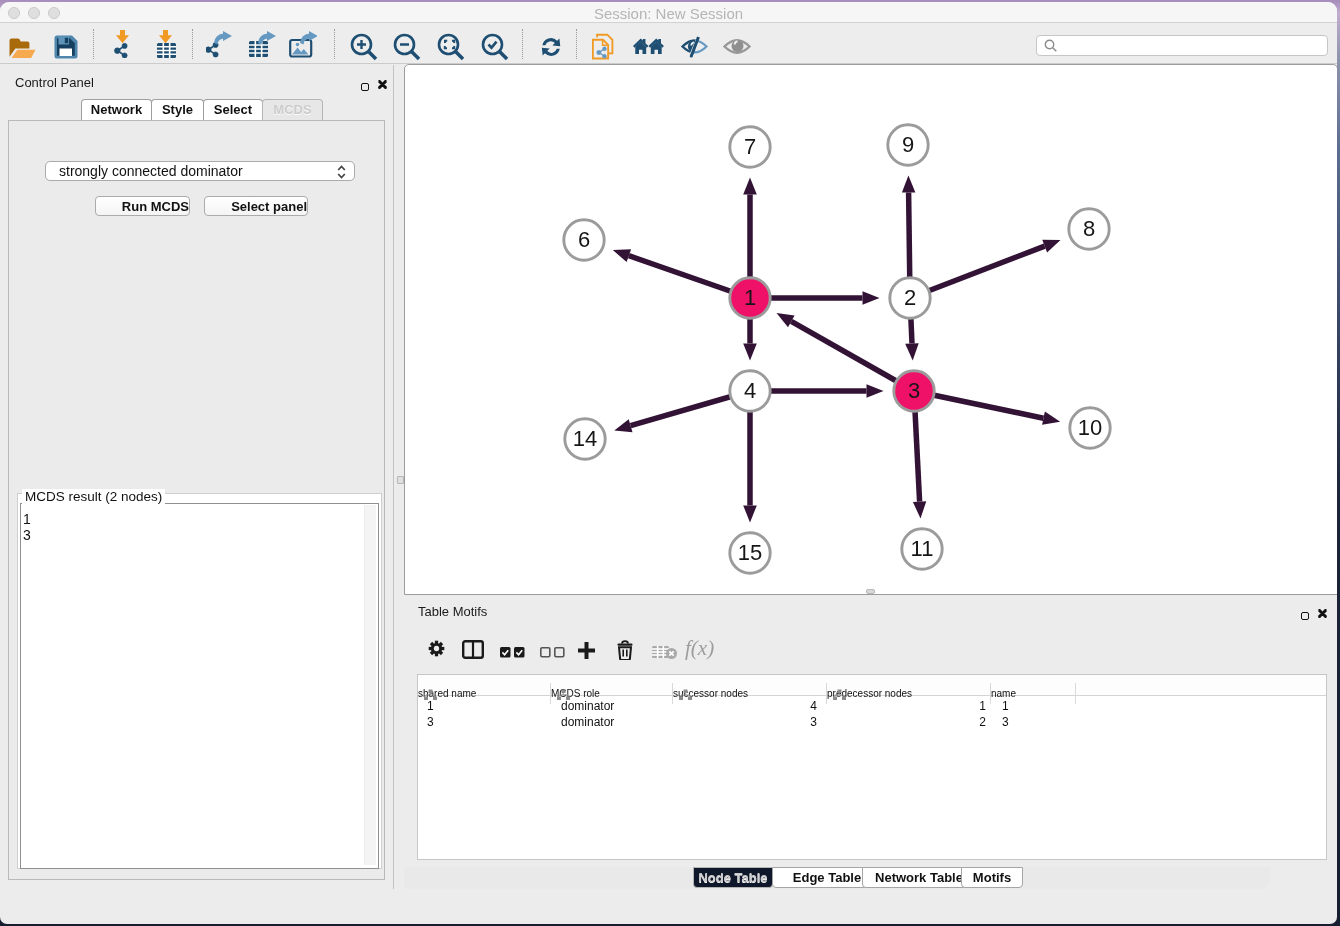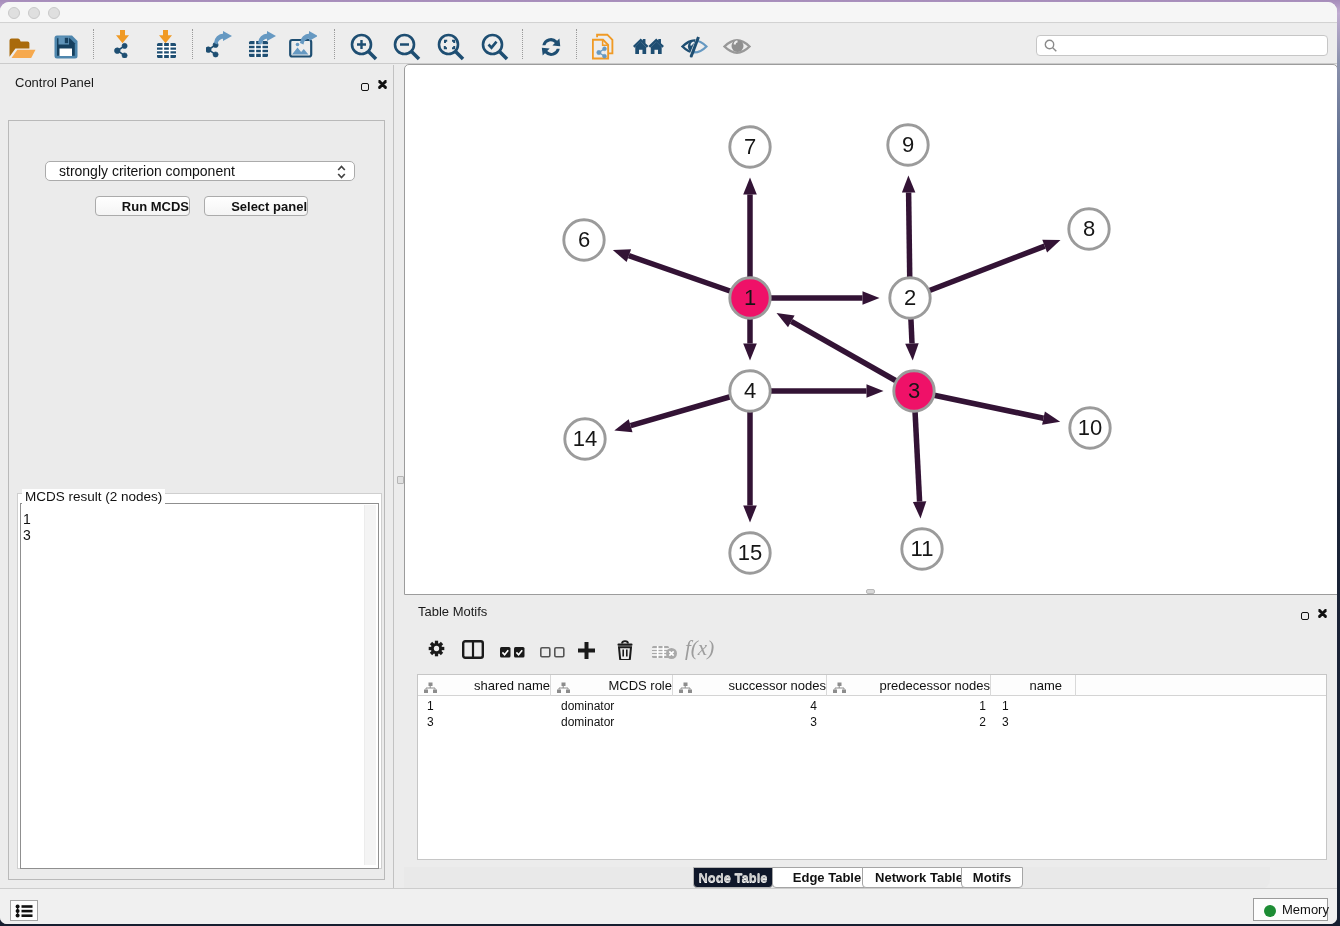--- a/index.html
+++ b/index.html
@@ -22,36 +22,37 @@
 #combo{position:absolute;left:36px;top:40px;width:310px;height:20px;background:#fff;border:1px solid #ababab;border-radius:5px;font-size:13px;color:#111}
 #mcdsbox{position:absolute;left:8px;top:372px;width:365px;height:376px;background:#fff;border:1px solid #cfcfcf}
 #fieldset{position:absolute;left:2px;top:9px;width:359px;height:366px;border:1px solid #8f8f8f}
 #legend{position:absolute;left:4px;top:-5px;background:#fff;padding:0 3px;font-size:13.5px;color:#111}
 #vsplit{left:393px;top:63px;width:12px;height:824px;background:#ececec;border-left:1px solid #c2c2c2}
 #netwin{left:404px;top:62px;width:934px;height:531px;border:1px solid #9c9c9c;border-radius:5px 5px 0 0;background:#fff;overflow:hidden}
 #nettitle{left:0;top:0;width:100%;height:22px;background:linear-gradient(#f3f3f3,#dcdcdc);border-bottom:1px solid #b6b6b6}
 #canvas{left:0;top:23px;width:932px;height:507px;background:#fff;overflow:hidden}
 #tpanel{left:404px;top:596px;width:934px;height:291px;background:#ececec}
 #ttable{position:absolute;left:13px;top:76px;width:910px;height:186px;background:#fff;border:1px solid #c6c6c6}
-.th{position:absolute;top:0;height:21px;border-right:1px solid #d9d9d9;font-size:13px;color:#111;text-align:right;line-height:21px}
+.th{position:absolute;top:8px;height:21px;border-right:1px solid #d9d9d9;font-size:10px;color:#111;text-align:left;line-height:21px}
 .td{position:absolute;font-size:12px;color:#111;height:16px;line-height:16px}
 #btabs{position:absolute;left:0;top:269px;width:934px;height:22px}
 .btab{position:absolute;top:0;height:21px;background:#fff;border:1px solid #a5a5a5;border-radius:0 0 4px 4px;font-size:13px;font-weight:bold;color:#111;text-align:center;line-height:19px}
 .btab.tabdis{background:#0f172a;color:#ccc;text-shadow:0 1px 0 #fafafa;border-color:#b5b5b5}
 #statusbar{left:0;top:886px;width:1337px;height:36px;background:#f0f0f0;border-top:1px solid #cdcdcd}
 #memory{position:absolute;right:9px;top:9px;width:75px;height:23px;background:#fdfdfd;border:1px solid #9c9c9c;font-size:13px;color:#111}
 #listbtn{position:absolute;left:10px;top:11px;width:28px;height:21px;background:#fdfdfd;border:1px solid #a5a5a5}
 </style></head>
 <body>
 <div id="purple"></div>
 <div id="win">
   <div class="abs" id="titlebar">
     <div class="tl" style="left:8px"></div>
       <div class="tl" style="left:27.5px"></div>
       <div class="tl" style="left:47.5px"></div>
+    <div class="abs" id="wtitle">Session: New Session</div>
   </div>
   <div class="abs" id="toolbar">
       <div class="ticon" style="left:9px;top:13px"><svg width="28" height="22" viewBox="0 0 28 22">
           <path d="M0.5 3.5 q0-2 2-2 h6.5 q1.5 0 2 1.5 l0.6 1.5 h7 q1.8 0 1.8 1.8 v5.2 h-14 l-5.9 8.2 z" fill="#a96a0b"></path>
           <path d="M2.5 21 L8.3 12.8 h18.2 L22.2 21 z" fill="#f6a94e"></path>
         </svg></div>
       <div class="ticon" style="left:54px;top:11px"><svg width="24" height="24" viewBox="0 0 24 24">
           <path d="M0.5 3 q0-2.5 2.5-2.5 h15 l5.5 5.5 v15 q0 2.5 -2.5 2.5 h-18 q-2.5 0 -2.5-2.5 z" fill="#4e86ad"></path>
           <path d="M3 3.2 h12.8 l5 5 v12.6 h-17.8 z" fill="#16405f"></path>
           <rect x="4.5" y="1.5" width="10.5" height="8" fill="#5f93b8"></rect>
@@ -221,23 +222,29 @@
         </svg>
       </div>
     </div>
 
   <div class="abs" id="cpanel">
     <div class="abs phead" style="left:15px;top:10px">Control Panel</div>
     <div class="abs" style="left:361px;top:12px"><span style="display:inline-block;width:8px;height:8px;border:1.6px solid #111;border-radius:2px"></span></div>
     <div class="abs" style="left:377px;top:11px"><svg width="11" height="11" viewBox="0 0 11 11">
           <path d="M1.5 1.5 L9.5 9.5 M9.5 1.5 L1.5 9.5 M1.5 2.5 L8.5 9.5 M2.5 1.5 L9.5 8.5 M1.5 8.5 L8.5 1.5 M2.5 9.5 L9.5 2.5" stroke="#111" stroke-width="1.6"></path>
         </svg></div>
+    <div class="abs" style="left:0;top:34px;width:392px;height:22px">
+        <div class="tab" style="left:81px;width:71px">Network</div>
+        <div class="tab" style="left:151px;width:53px">Style</div>
+        <div class="tab" style="left:203px;width:60px">Select</div>
+        <div class="tab tabdis" style="left:262px;width:61px;height:22px;background:#e7e7e7">MCDS</div>
+      </div>
     <div class="abs" id="innerp">
       <div id="combo">
-          <span style="position:absolute;left:13px;top:1px;font-size:14px">strongly criterion component</span>
+          <span style="position:absolute;left:13px;top:1px;font-size:14px">strongly connected dominator</span>
         <svg width="11" height="16" style="position:absolute;right:7px;top:2px">
             <path d="M2.2 6 l3.3-3.6 3.3 3.6 M2.2 10 l3.3 3.6 3.3-3.6" fill="none" stroke="#444" stroke-width="1.7"></path>
           </svg>
       </div>
       <div class="btn" style="left:86px;top:75px;width:95px;height:20px;line-height:19px">Run MCDS</div>
       <div class="btn" style="left:195px;top:75px;width:104px;height:20px;line-height:19px">Select panel</div>
       <div id="mcdsbox">
         <div id="fieldset"></div>
         <div id="legend">MCDS result (2 nodes)</div>
         <div style="position:absolute;left:5px;top:17px;font-size:14px;color:#111;line-height:16.3px">1<br>3</div>
@@ -420,32 +427,13 @@
     </div>
     <div class="abs" id="btabs">
         <div style="position:absolute;left:0;top:0;width:866px;height:22px;background:#e9e9e9;border-radius:0 0 9px 0"></div>
         <div class="btab tabdis" style="left:289px;width:80px">Node Table</div>
         <div class="btab" style="left:368px;width:110px">Edge Table</div>
         <div class="btab" style="left:458px;width:114px">Network Table</div>
         <div class="btab" style="left:557px;width:62px">Motifs</div>
       </div>
   </div>
 
-  <div class="abs" id="statusbar">
-    <div id="listbtn">
-        <span style="position:absolute;left:4px;top:3px"><svg width="18" height="14" viewBox="0 0 18 14">
-            <g fill="#111">
-              <circle cx="2.6" cy="2.4" r="2"></circle>
-              <circle cx="2.6" cy="7" r="2"></circle>
-              <circle cx="2.6" cy="11.6" r="2"></circle>
-              <line x1="2.6" y1="2" x2="2.6" y2="12" stroke="#111" stroke-width="1"></line>
-              <rect x="6.5" y="1.2" width="11" height="2.6"></rect>
-              <rect x="6.5" y="5.8" width="11" height="2.6"></rect>
-              <rect x="6.5" y="10.4" width="11" height="2.6"></rect>
-            </g>
-          </svg></span>
-      </div>
-    <div id="memory">
-        <span style="position:absolute;left:10px;top:5.5px;width:12px;height:12px;border-radius:50%;background:#1d8c34"></span>
-      <span style="position:absolute;left:28px;top:3px">Memory</span>
-      </div>
-  </div>
 </div>
 
 </body></html>

